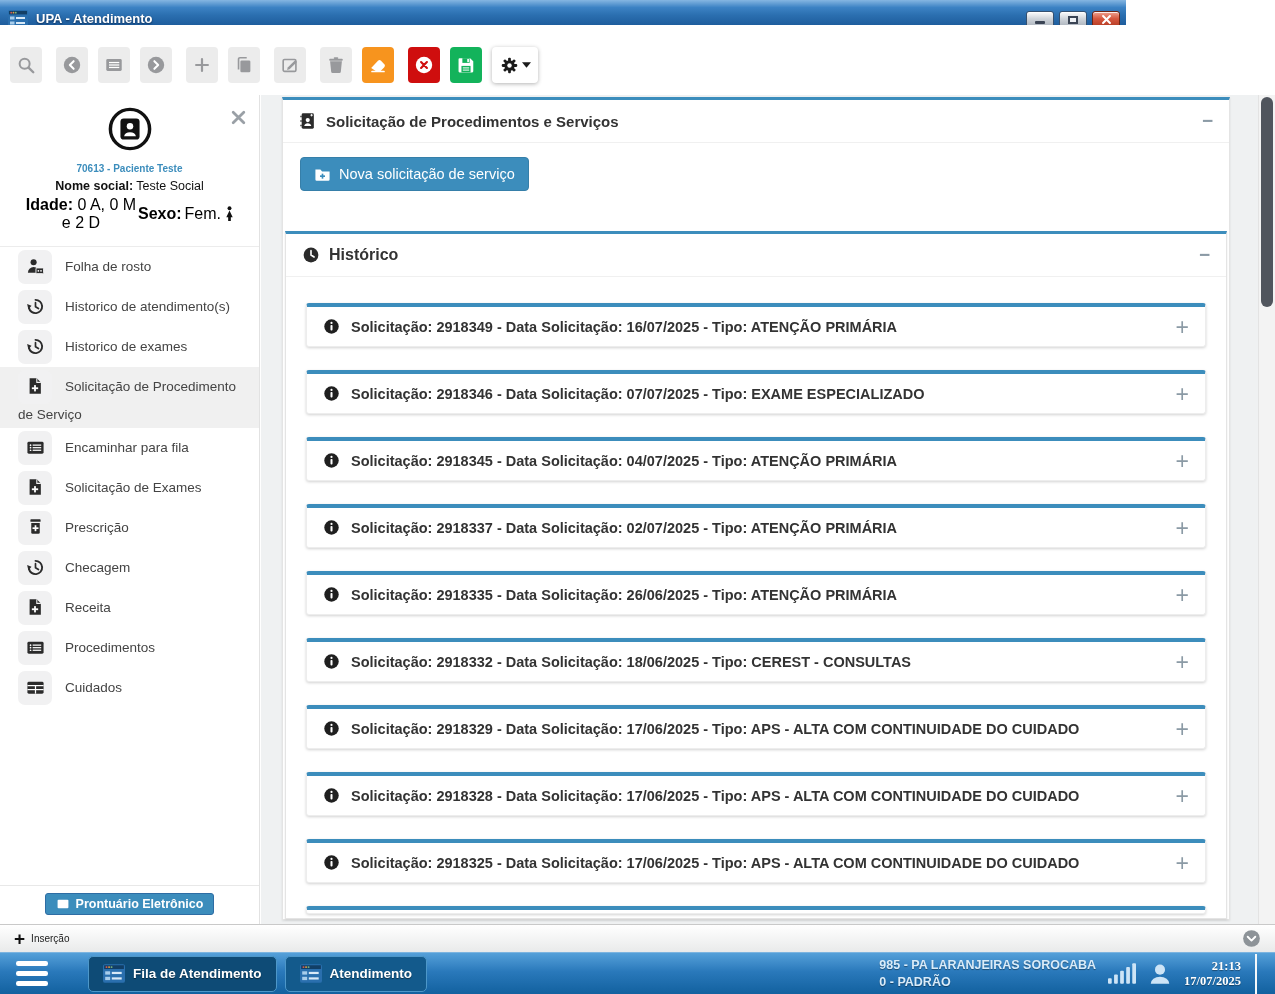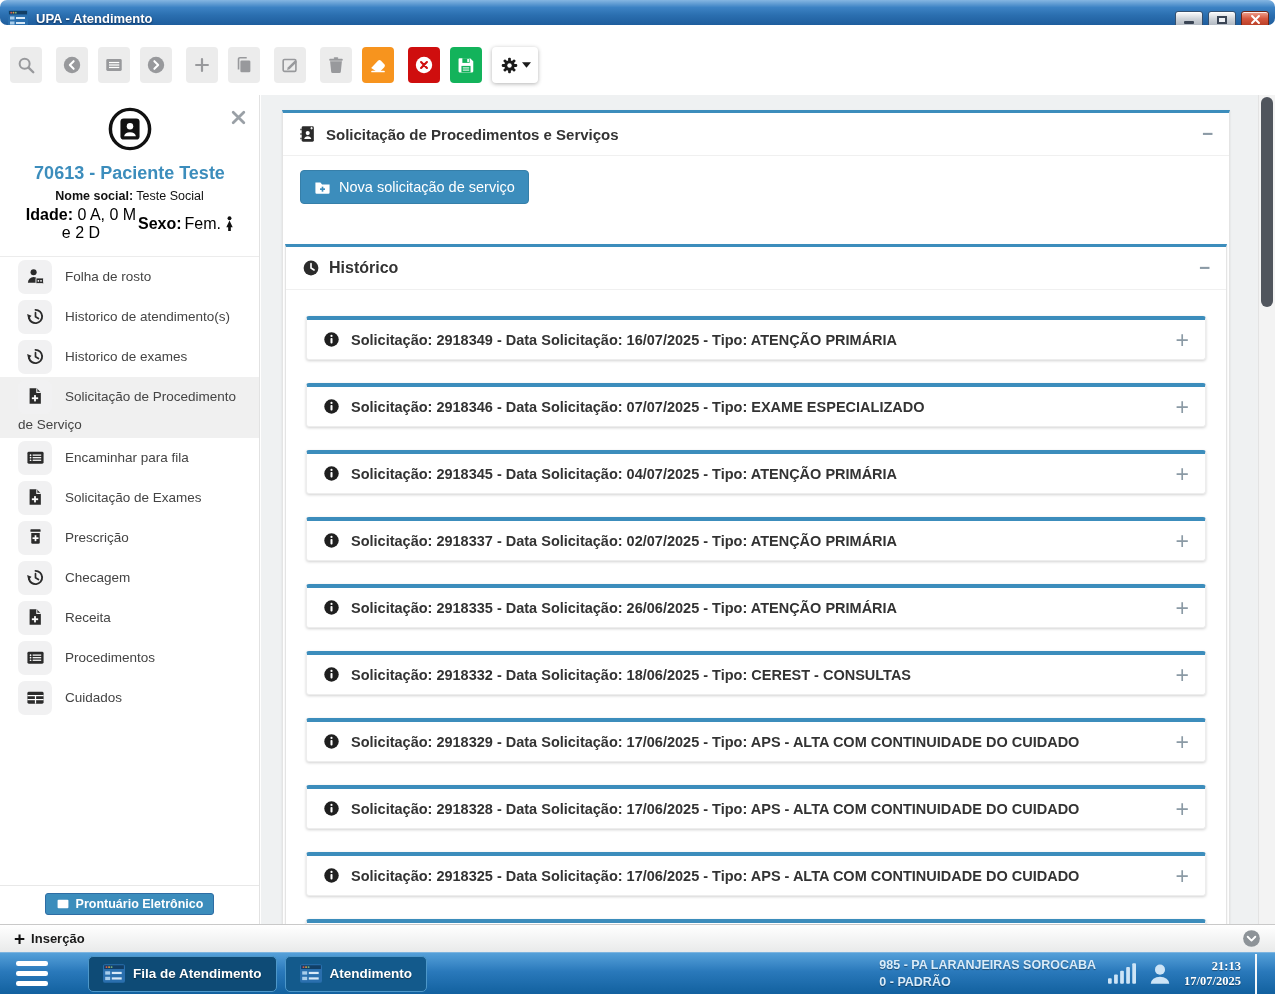--- a/index.html
+++ b/index.html
@@ -5,23 +5,23 @@
   * { margin:0; padding:0; box-sizing:border-box; }
   html,body { width:1275px; height:994px; }
   body {
     font-family:"Liberation Sans", sans-serif;
     position:relative; background:#fff; overflow:hidden;
   }
   svg { display:block; }
 
   
   .titlebar{
-    position:absolute; top:0; left:0; width:1275px; height:25px;
+    position:absolute; top:0; left:0; width:1126px; height:25px;
     background:linear-gradient(180deg,#85b6e2 0%,#3c82c4 30%,#2b6fb0 60%,#1e5d9d 100%);
-    display:flex; align-items:center; padding:12px 6px 0 8px;border-radius:7px;
+    display:flex; align-items:center; padding:12px 6px 0 8px;
   }
   .titlebar .app-ico{ margin-right:8px; }
   .titlebar .t-title{
     color:#fff; font-size:13px; font-weight:bold; text-shadow:0 1px 2px rgba(0,20,50,.7);
   }
   .win-controls{ margin-left:auto; display:flex; gap:5px; padding-top:1px; }
   .win-btn{
     width:28px; height:17px; border:1px solid #35506f; border-radius:3px;
     background:linear-gradient(#fdfdfd,#cfd4da 45%,#a9b1bb);
     box-shadow:inset 0 1px 0 rgba(255,255,255,.8);
@@ -53,21 +53,21 @@
   
   .workspace{ position:absolute; top:95px; left:0; right:0; bottom:70px; overflow:hidden; }
 
   .sidebar{
     position:absolute; left:0; top:0; bottom:0; width:260px; background:#fff;
     border-right:1px solid #e2e2e2;
   }
   .sb-close{ position:absolute; top:14px; right:12px; cursor:pointer; }
   .patient{ text-align:center; padding:12px 10px 14px; border-bottom:1px solid #ececec; }
   .patient .avatar{ display:inline-block; margin-bottom:8px; }
-  .patient-name{ color:#3c8dbc; font-size:18px; font-weight:bold; margin-bottom:5px; }
+  .patient-name{ color:#3c8dbc; font-size:10px; font-weight:bold; margin-bottom:5px; }
   .patient-line{ font-size:12.5px; color:#111; margin-bottom:3px; }
   .patient-line b{ font-weight:bold; }
   .patient-row{ display:flex; justify-content:flex-start; padding:0 14px; font-size:16px; align-items:center; }
   .sexo-wrap{ display:inline-flex; align-items:center; gap:3px; }
 
   .sb-menu{ }
   .sb-item{ display:block; padding:3px 8px 3px 18px; line-height:20px; cursor:pointer; }
   .sb-item.selected{ background:#f0f0f0; }
   .sb-tile{
     display:inline-block; width:34px; height:34px; background:#f1f1f2; border-radius:7px;
@@ -84,21 +84,21 @@
     border-radius:3px; color:#fff; font-size:12.5px; font-weight:bold; padding:3px 10px; cursor:pointer;
   }
 
   .main{
     position:absolute; left:261px; right:17px; top:0; bottom:0; background:#eff1f2; overflow:hidden;
   }
   .panel{
     background:#fff; border:1px solid #e4e4e4; border-top:3px solid #3c8dbc;
     box-shadow:0 1px 2px rgba(0,0,0,.09);
   }
-  .panel1{ margin:15px 28px 0 21px; }
+  .panel1{ margin:2px 28px 0 21px; }
   .panel-head{
     display:flex; align-items:center; gap:9px; padding:12px 16px; border-bottom:1px solid #f0f0f0;
   }
   .panel-title{ font-size:15px; font-weight:bold; color:#333; }
   .panel2 .panel-title{ font-size:16px; }
   .collapse{ margin-left:auto; color:#8b9aa5; font-size:19px; font-weight:bold; line-height:14px; cursor:pointer; }
   .panel1-body{ padding:14px 2px 0 2px; }
   .btn-nova{
     display:inline-flex; align-items:center; gap:8px; background:#3c8dbc; border:1px solid #367fa9;
     color:#fff; font-size:14.5px; padding:8px 13px; border-radius:4px; margin-left:15px; cursor:pointer;
@@ -121,21 +121,21 @@
   }
   .scroll-thumb{ position:absolute; top:2px; left:2px; right:2px; height:210px; background:#50555d; border-radius:6px; cursor:pointer; }
 
   
   .insercao{
     position:absolute; left:0; bottom:42px; width:1275px; height:28px;
     background:linear-gradient(#ffffff,#e9eaea); border-top:1px solid #c9c9c9;
     display:flex; align-items:center; padding:0 14px; cursor:pointer;
   }
   .insercao .plus{ font-size:19px; font-weight:bold; color:#111; margin-right:6px; line-height:16px; }
-  .insercao .lbl{ font-size:13px; font-weight:bold; color:#1a1a1a; }
+  .insercao .lbl{ font-size:10px; font-weight:normal; color:#1a1a1a; }
   .insercao .chev{ margin-left:auto; cursor:pointer; }
 
   
   .taskbar{
     position:absolute; left:0; bottom:0; width:1275px; height:42px;
     background:linear-gradient(#55a0d9,#2a79bb 45%,#12619f);
     border-top:1px solid #7cb4e0;
     display:flex; align-items:center; padding:0 8px 0 16px;
   }
   .burger{ cursor:pointer; }

